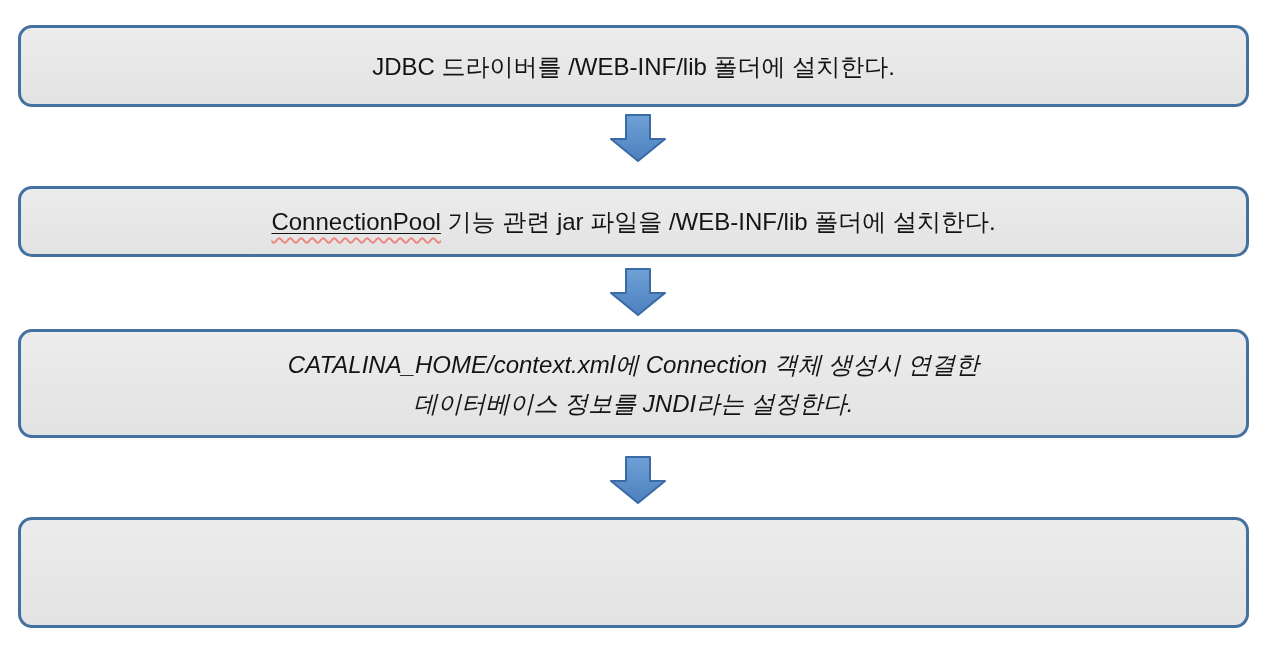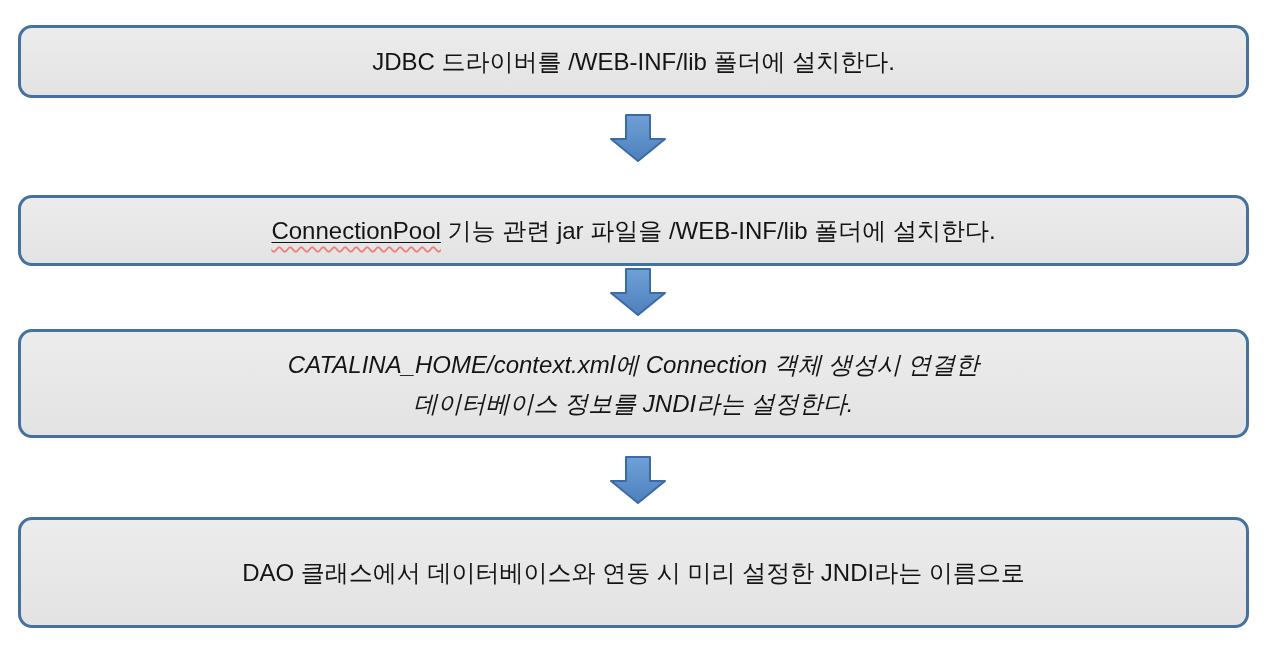--- a/index.html
+++ b/index.html
@@ -25,22 +25,22 @@
     display: flex;
     flex-direction: column;
     align-items: center;
     justify-content: center;
     text-align: center;
     color: #141414;
     font-size: 24px;
     line-height: 39px;
     box-sizing: border-box;
   }
-  .box-1 { top: 25px;  height: 73px; }
-  .box-2 { top: 195px; height: 71px; }
+  .box-1 { top: 25px;  height: 82px; }
+  .box-2 { top: 186px; height: 71px; }
   .box-3 { top: 329px; height: 109px; font-style: italic; }
   .box-4 { top: 517px; height: 111px; }
 
   .misspelled {
     text-decoration: underline;
     text-decoration-thickness: 1px;
     text-underline-offset: 3px;
   }
   .misspelled .squiggle {
     text-decoration: underline wavy #ee827a;
@@ -93,16 +93,15 @@
   <div class="step-box box-3">
     <div>CATALINA_HOME/context.xml에 Connection 객체 생성시 연결한</div>
     <div>데이터베이스 정보를 JNDI라는 설정한다.</div>
   </div>
 
   <svg class="down-arrow arrow-3" viewBox="0 0 58 48">
     <path d="M17 1 L41 1 L41 25 L56 25 L29 47 L2 25 L17 25 Z" fill="url(#ag)" stroke="#3a6ba6" stroke-width="2" stroke-linejoin="round"></path>
   </svg>
 
   <div class="step-box box-4">
-    <div>DAO 클래스에서 데이터베이스와 연동 시 미리 설정한 JNDI라는 이름으로</div>
   </div>
 
 </div>
 
 </body></html>

